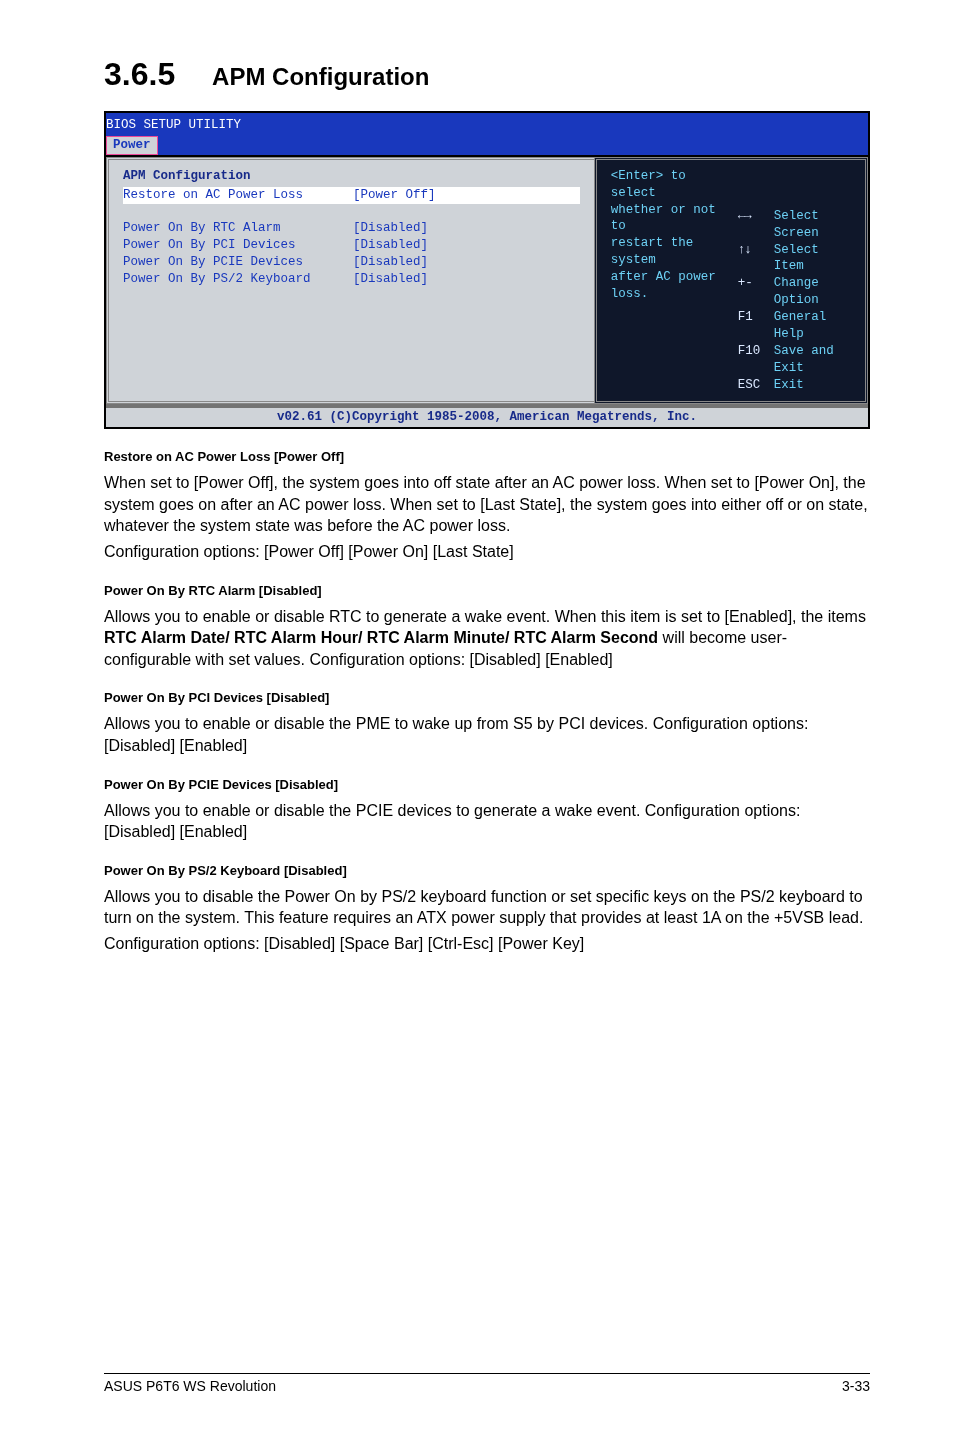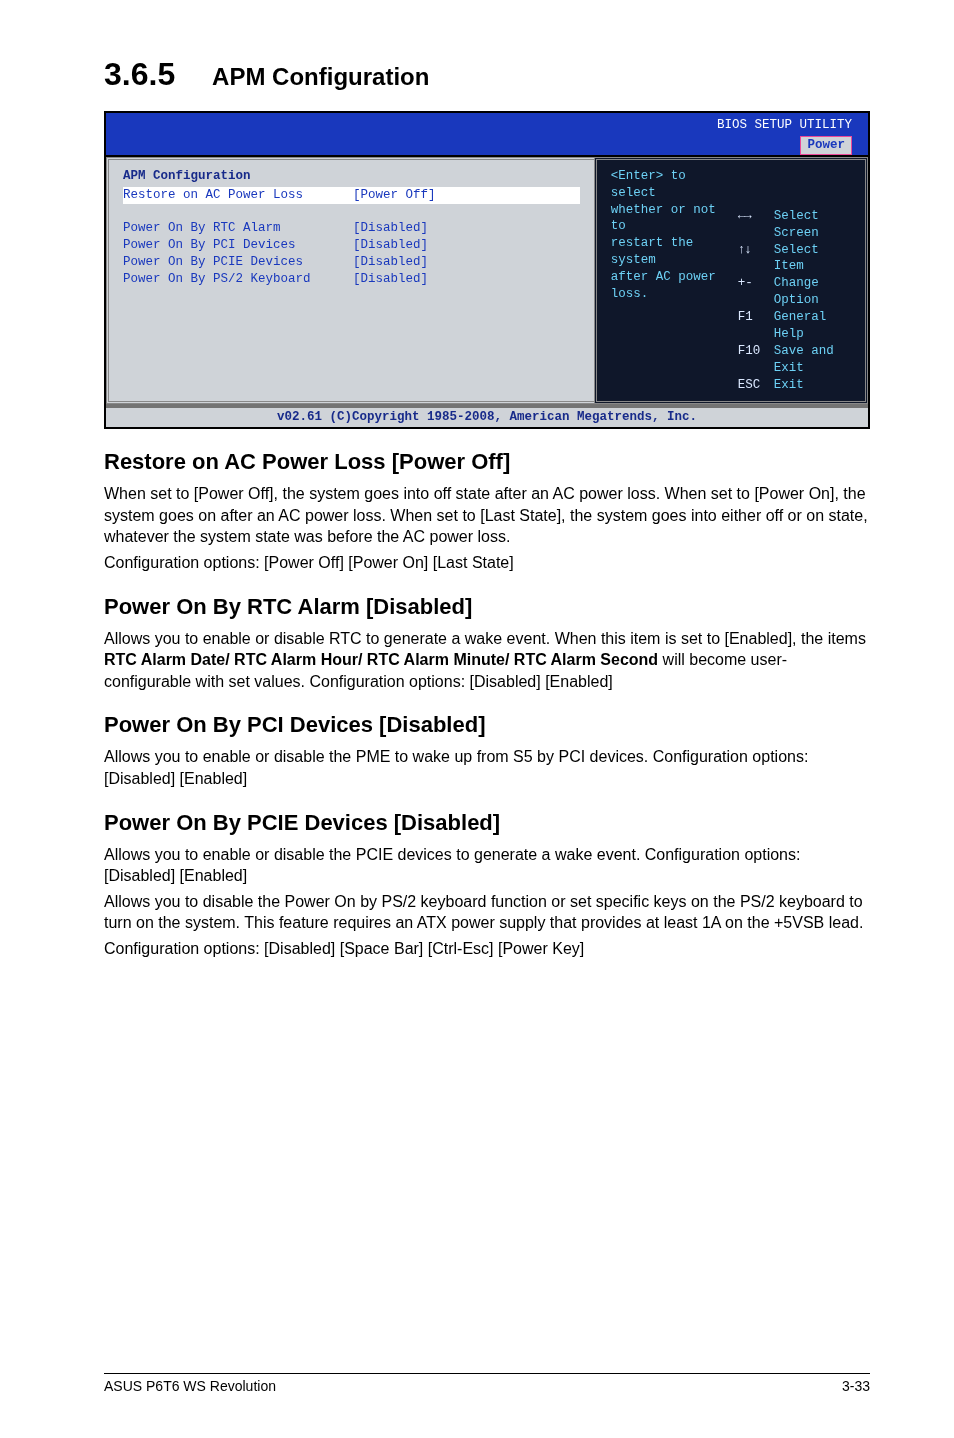--- a/index.html
+++ b/index.html
@@ -30,21 +30,21 @@
     width: 100%;
     border: 2px solid #000;
     background: #1938bd;
     font-family: "Courier New", Courier, monospace;
     font-size: 12.5px;
     line-height: 1.35;
     color: #fff;
   }
   .bios-title-bar {
     padding: 4px 16px 0 0;
-    text-align: right;
+    text-align: left;
     color: #fff;
   }
   .bios-title-bar .power-tab {
     display: inline-block;
     margin-top: 2px;
     padding: 0 6px;
     background: #cfd3d8;
     color: #1938bd;
     font-weight: bold;
     border: 1px solid #ec4899;
@@ -92,21 +92,21 @@
   .bios-footer {
     background: #cfd3d8;
     color: #172a8a;
     text-align: center;
     border-top: 4px solid #737373;
     padding: 1px 0;
     font-weight: bold;
   }
 
   h2.subhead {
-    font-size: 22px;
+    font-size: 13px;
     font-weight: bold;
     margin-top: 20px;
     margin-bottom: 8px;
   }
   p.bodytext {
     font-size: 16px;
     line-height: 1.35;
     margin-bottom: 4px;
   }
   p.bodytext .bold { font-weight: bold; }
@@ -204,20 +204,21 @@
 <div id="subsections">
     <h2 class="subhead">Restore on AC Power Loss [Power Off]</h2>
     <p class="bodytext">When set to [Power Off], the system goes into off state after an AC power loss. When set to [Power On], the system goes on after an AC power loss. When set to [Last State], the system goes into either off or on state, whatever the system state was before the AC power loss.</p>
     <p class="bodytext">Configuration options: [Power Off] [Power On] [Last State]</p>
     <h2 class="subhead">Power On By RTC Alarm [Disabled]</h2>
     <p class="bodytext">Allows you to enable or disable RTC to generate a wake event. When this item is set to [Enabled], the items <span class="bold">RTC Alarm Date/ RTC Alarm Hour/ RTC Alarm Minute/ RTC Alarm Second</span> will become user-configurable with set values. Configuration options: [Disabled] [Enabled]</p>
     <h2 class="subhead">Power On By PCI Devices [Disabled]</h2>
     <p class="bodytext">Allows you to enable or disable the PME to wake up from S5 by PCI devices. Configuration options: [Disabled] [Enabled]</p>
     <h2 class="subhead">Power On By PCIE Devices [Disabled]</h2>
     <p class="bodytext">Allows you to enable or disable the PCIE devices to generate a wake event. Configuration options: [Disabled] [Enabled]</p>
+    <h2 class="subhead">Power On By PS/2 Keyboard [Disabled]</h2>
     <p class="bodytext">Allows you to disable the Power On by PS/2 keyboard function or set specific keys on the PS/2 keyboard to turn on the system. This feature requires an ATX power supply that provides at least 1A on the +5VSB lead.</p>
     <p class="bodytext">Configuration options: [Disabled] [Space Bar] [Ctrl-Esc] [Power Key]</p>
   </div>
 
 <div class="page-footer">
   <span>ASUS P6T6 WS Revolution</span>
   <span>3-33</span>
 </div>
 
 </body></html>

